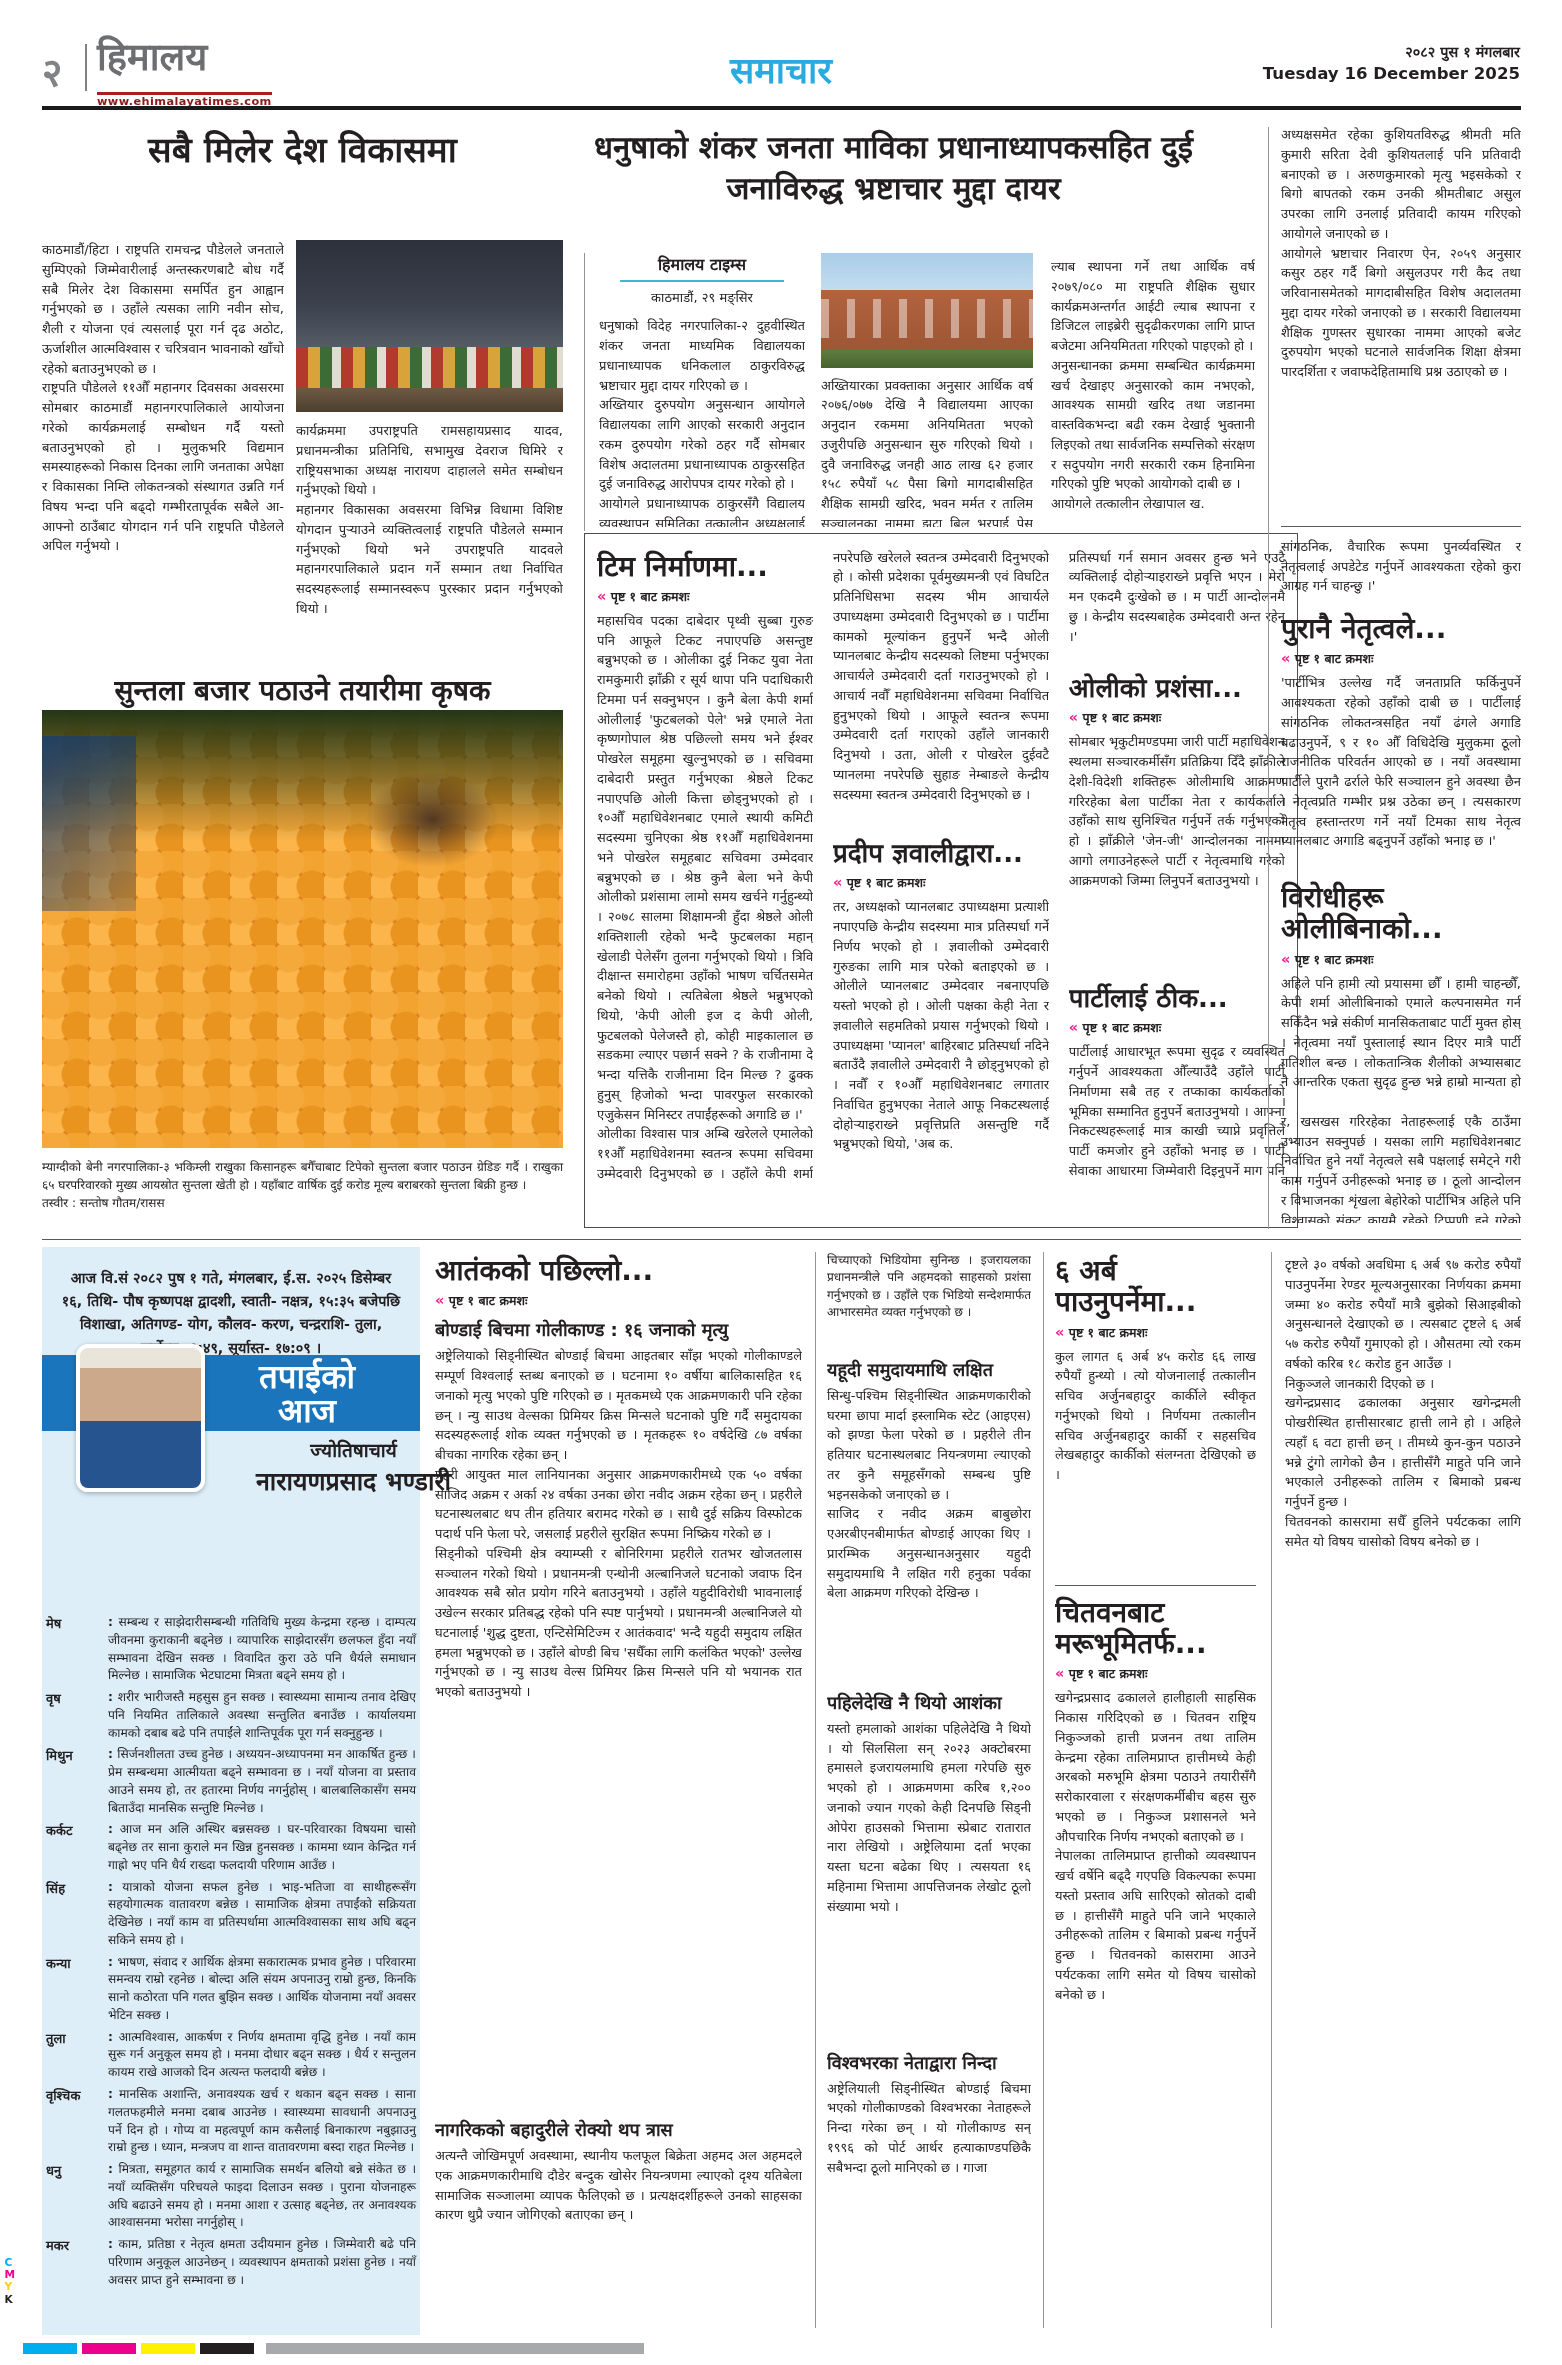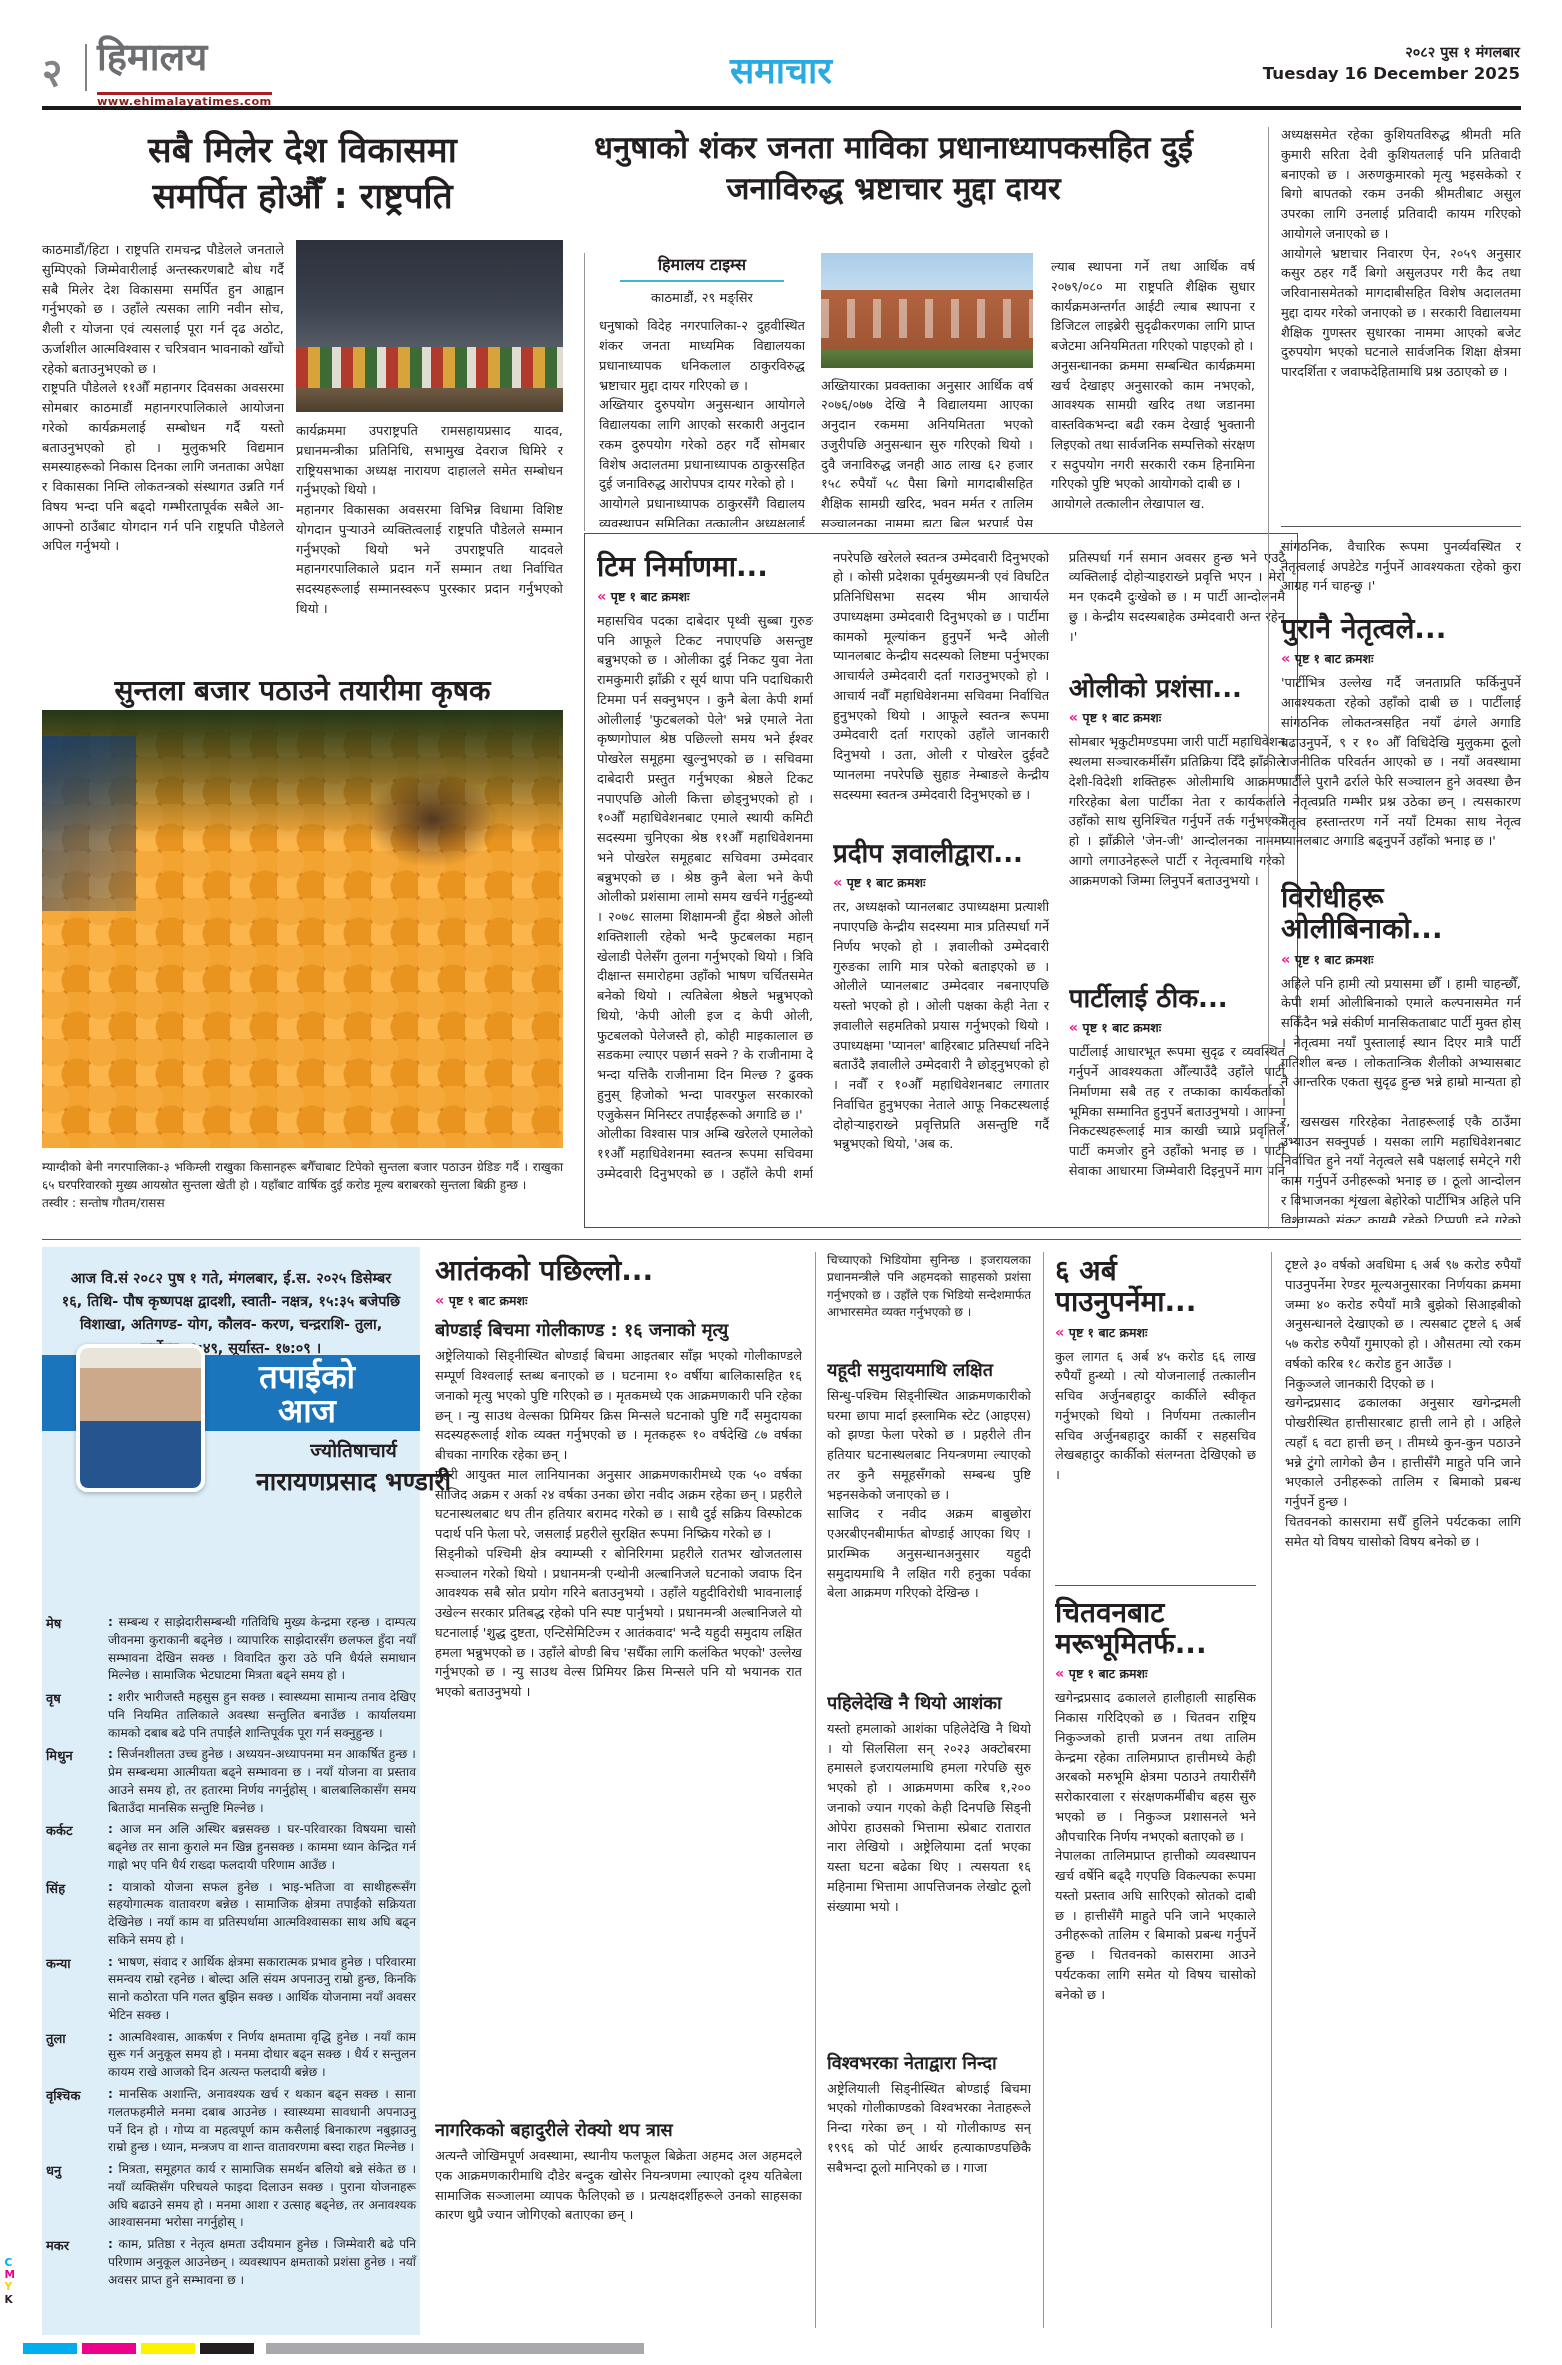--- a/index.html
+++ b/index.html
@@ -69,21 +69,20 @@
   </div>
   <div class="abs section-title" style="left:0;top:45px;">समाचार</div>
   <div class="abs dates" style="right:42px;top:42px;">
     <div class="date-np">२०८२ पुस १ मंगलबार</div>
     <div class="date-en">Tuesday 16 December 2025</div>
   </div>
   <div class="abs black-rule" style="left:42px;width:1479px;top:106px;"></div>
 
   <div class="abs h-lead" style="left:42px;top:128px;width:521px;">
     <div>सबै मिलेर देश विकासमा</div>
-    <div>समर्पित होऔँ : राष्ट्रपति</div>
   </div>
   <div class="abs bt" style="left:42px;top:240px;width:242px;height:417px;">काठमाडौं/हिटा । राष्ट्रपति रामचन्द्र पौडेलले जनताले सुम्पिएको जिम्मेवारीलाई अन्तस्करणबाटै बोध गर्दै सबै मिलेर देश विकासमा समर्पित हुन आह्वान गर्नुभएको छ । उहाँले त्यसका लागि नवीन सोच, शैली र योजना एवं त्यसलाई पूरा गर्न दृढ अठोट, ऊर्जाशील आत्मविश्वास र चरित्रवान भावनाको खाँचो रहेको बताउनुभएको छ ।
 राष्ट्रपति पौडेलले ११औँ महानगर दिवसका अवसरमा सोमबार काठमाडौं महानगरपालिकाले आयोजना गरेको कार्यक्रमलाई सम्बोधन गर्दै यस्तो बताउनुभएको हो । मुलुकभरि विद्यमान समस्याहरूको निकास दिनका लागि जनताका अपेक्षा र विकासका निम्ति लोकतन्त्रको संस्थागत उन्नति गर्न विषय भन्दा पनि बढ्दो गम्भीरतापूर्वक सबैले आ-आफ्नो ठाउँबाट योगदान गर्न पनि राष्ट्रपति पौडेलले अपिल गर्नुभयो ।</div>
   <div class="abs" style="left:296px;top:240px;width:267px;">
     <div class="photo" style="width:267px;height:172px;">
       <div class="ph-band" style="top:0;height:62%;background:linear-gradient(180deg,#2c313b,#3b414d 60%,#565c66);"></div>
       <div class="ph-band" style="top:62%;height:24%;background:repeating-linear-gradient(90deg,#b23a2c 0 12px,#d9a33c 12px 24px,#3c6b36 24px 36px,#e0dcd2 36px 45px);"></div>
       <div class="ph-band" style="top:86%;height:14%;background:linear-gradient(180deg,#6e5a43,#4c3e2e);"></div>
     </div>
     <div class="bt" style="margin-top:9px;height:236px;">कार्यक्रममा उपराष्ट्रपति रामसहायप्रसाद यादव, प्रधानमन्त्रीका प्रतिनिधि, सभामुख देवराज घिमिरे र राष्ट्रियसभाका अध्यक्ष नारायण दाहालले समेत सम्बोधन गर्नुभएको थियो ।

